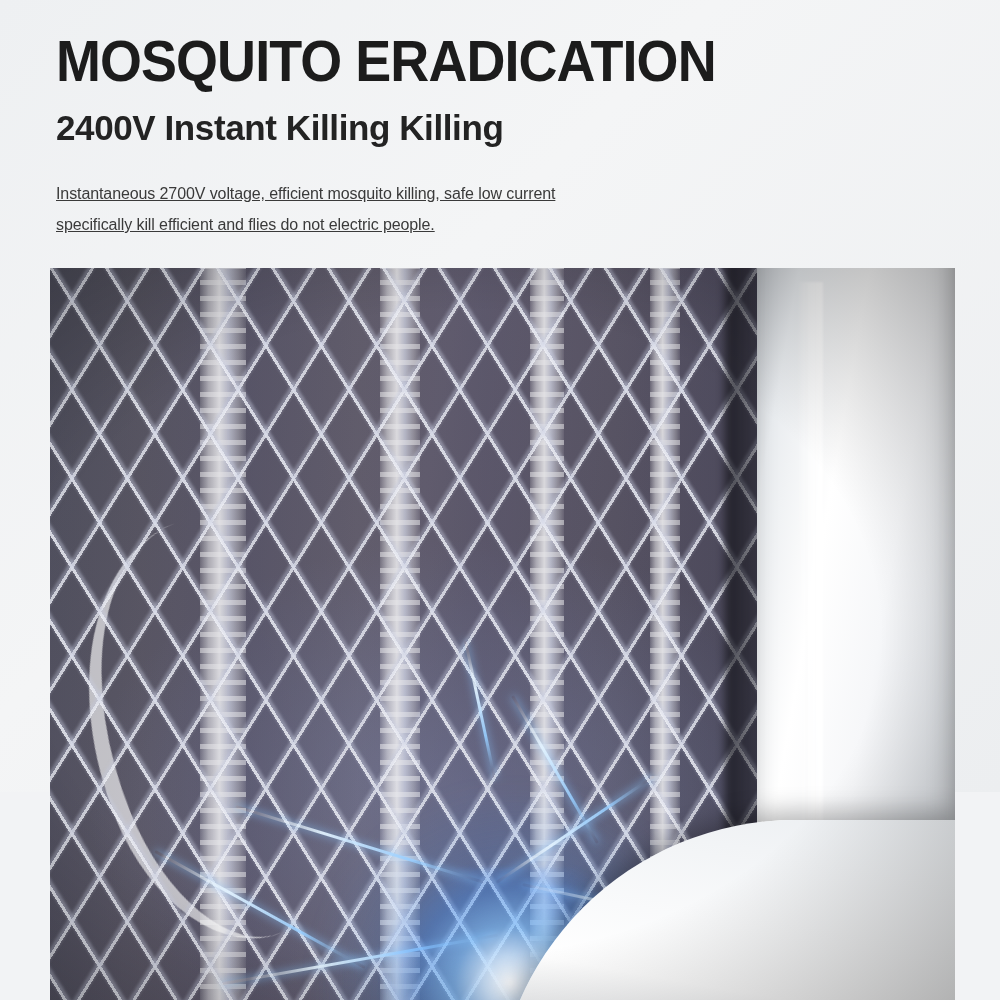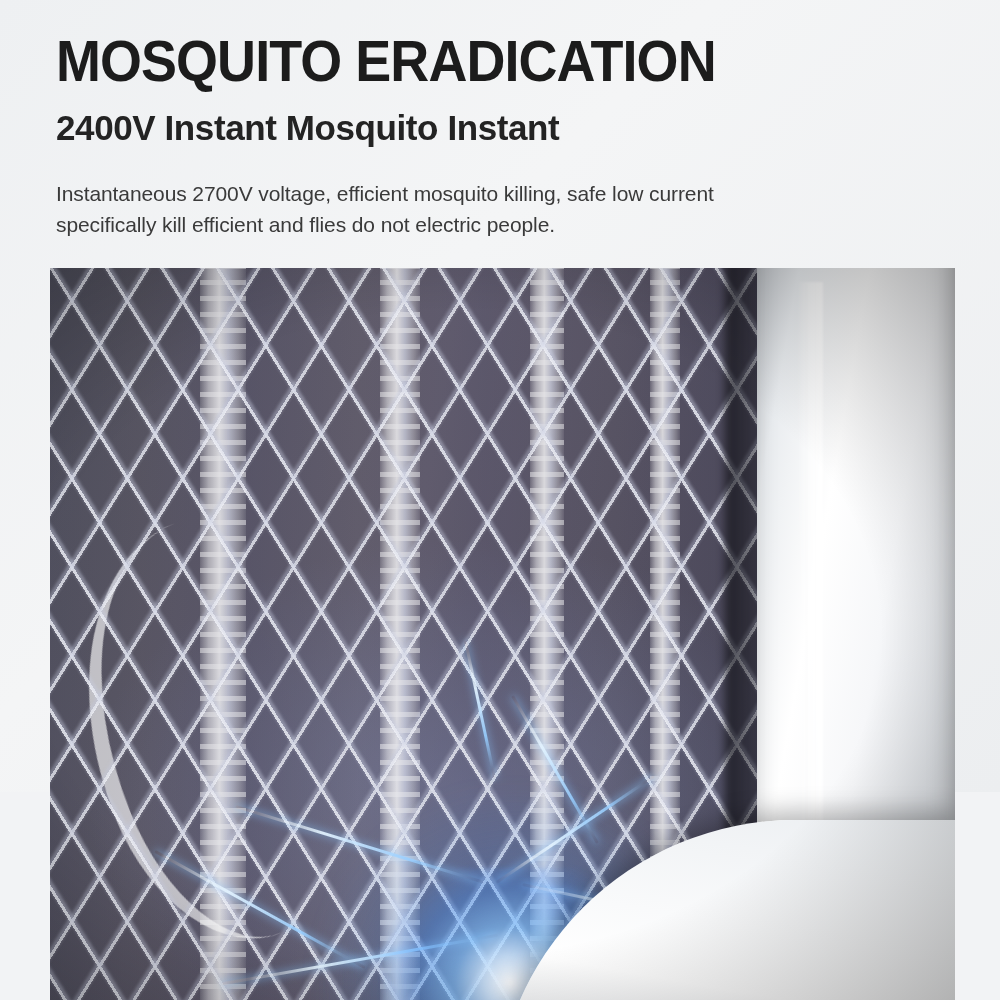--- a/index.html
+++ b/index.html
@@ -43,25 +43,26 @@
     font-size: 35px;
     line-height: 44px;
     font-weight: bold;
     color: #232323;
     margin: 14px 0 0 0;
     letter-spacing: -0.4px;
     white-space: nowrap;
   }
   .body-copy {
     margin: 28px 0 0 0;
-    font-size: 21px;
+    font-size: 16px;
     line-height: 31px;
     color: #3a3a3a;
     letter-spacing: -0.1px;
     max-width: 780px;
+    text-decoration: underline;
   }
   .body-copy span {
     display: block;
   }
 
   
   .photo {
     position: absolute;
     left: 50px;
     top: 268px;
@@ -305,21 +306,21 @@
     pointer-events: none;
   }
 </style>
 </head>
 <body>
 
 <div class="page">
 
   <div class="text-block">
     <h1 class="headline">MOSQUITO ERADICATION</h1>
-    <h2 class="subhead">2400V Instant Mosquito Instant</h2>
+    <h2 class="subhead">2400V Instant Killing Killing</h2>
     <p class="body-copy">
       <span>Instantaneous 2700V voltage, efficient mosquito killing, safe low current</span>
       <span>specifically kill efficient and flies do not electric people.</span>
     </p>
   </div>
 
   <div class="photo" aria-label="Close-up of an electric mosquito swatter mesh with a blue electric arc zapping a mosquito">
 
     <div class="backdrop"></div>
     <div class="haze"></div>

